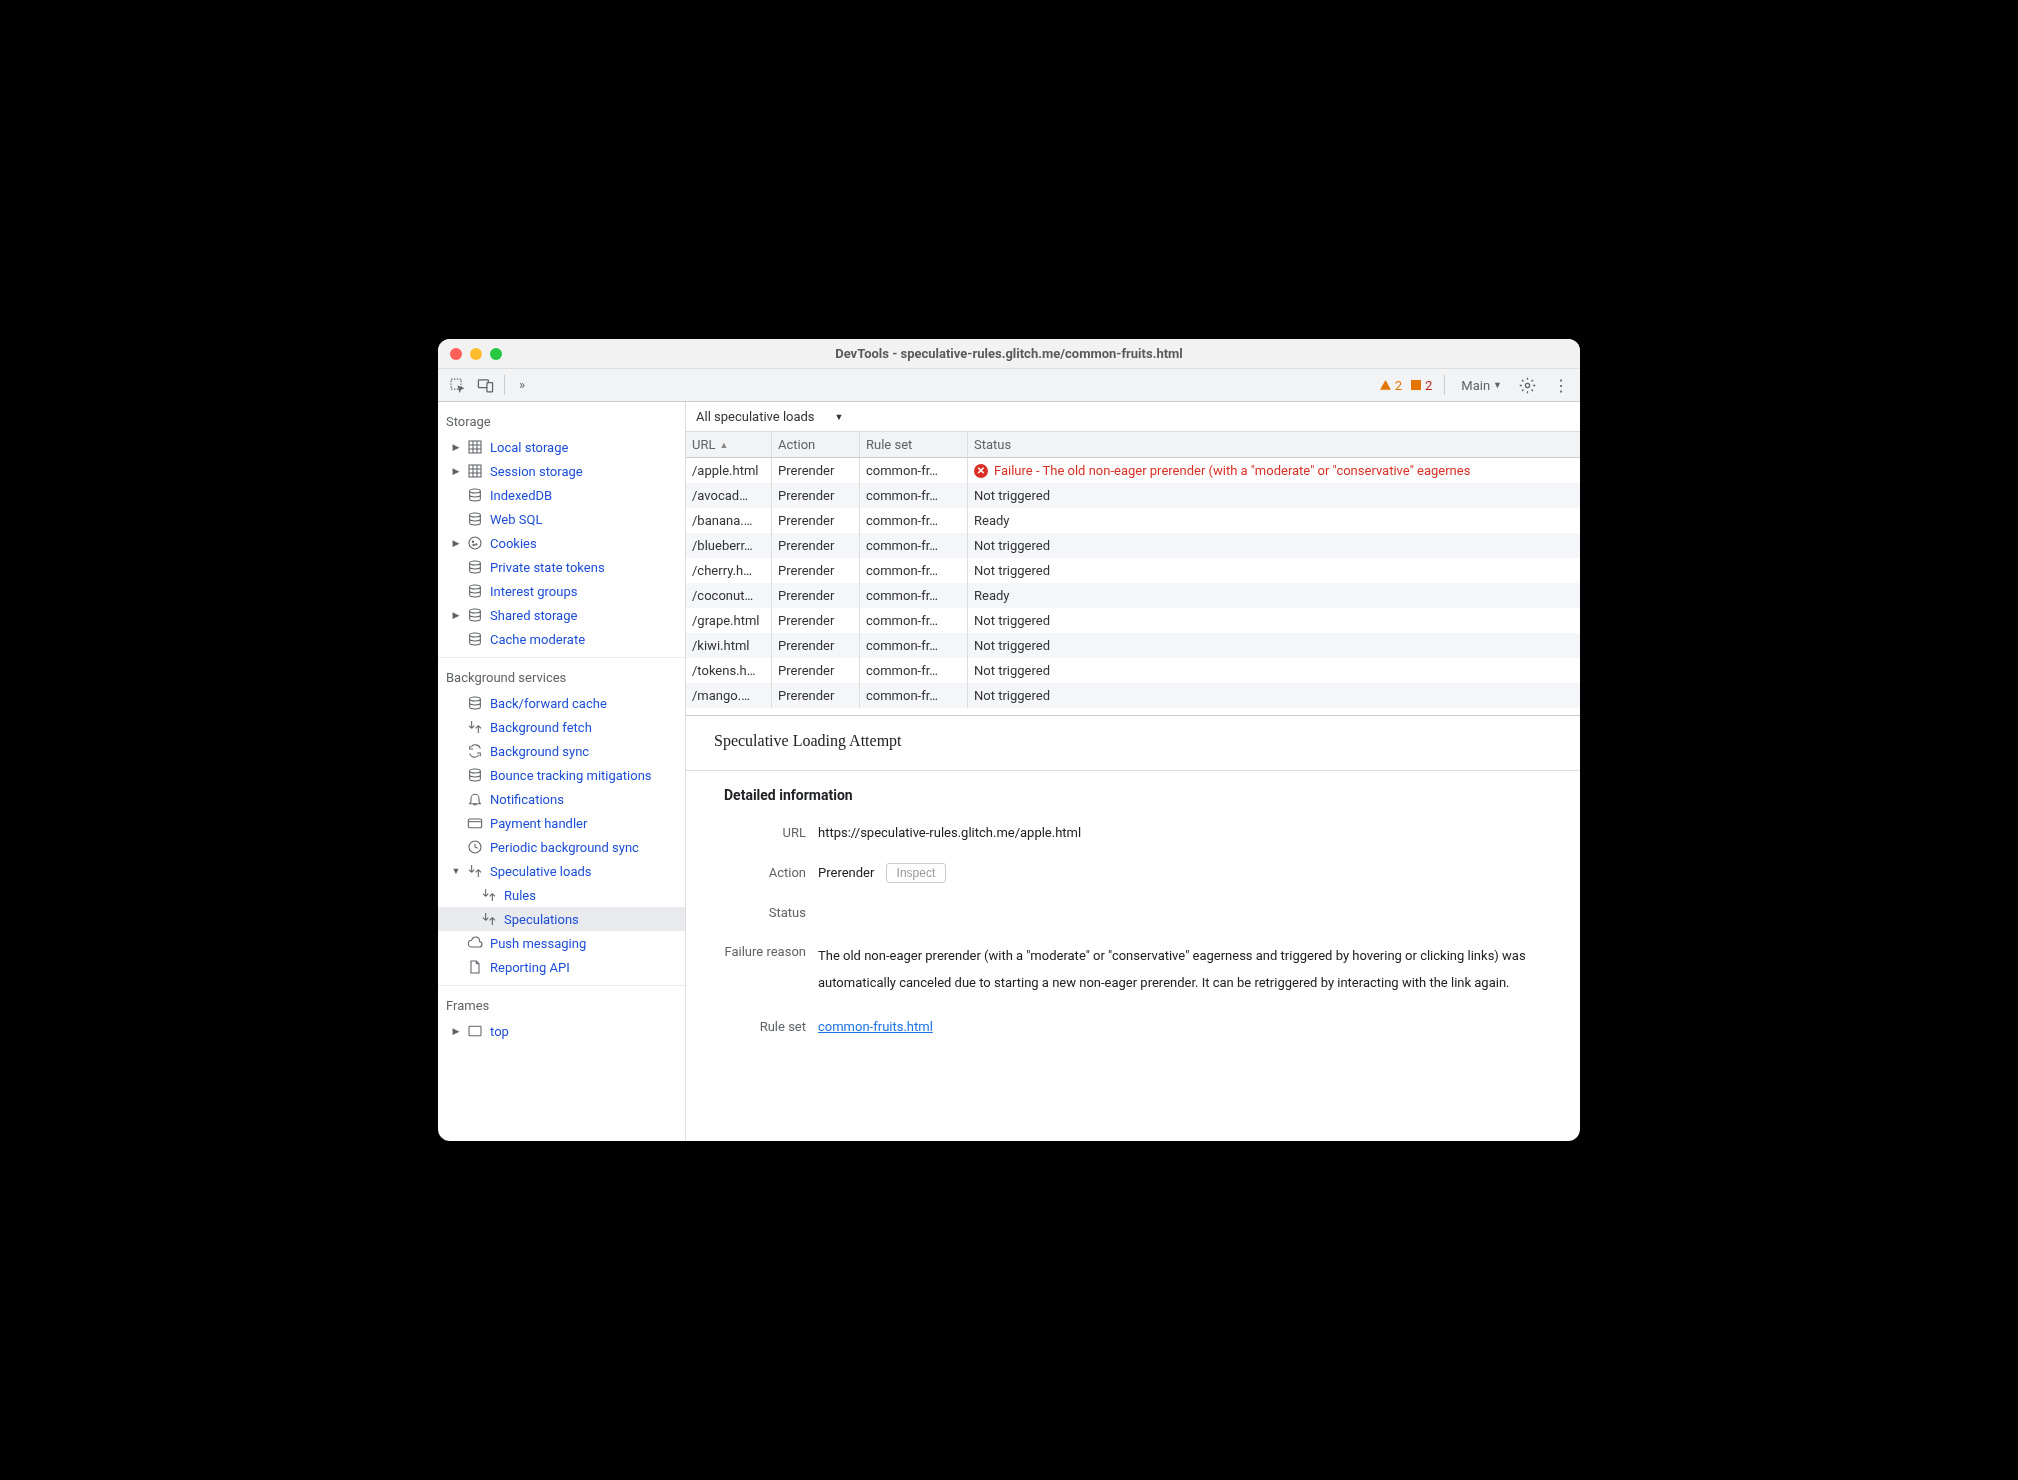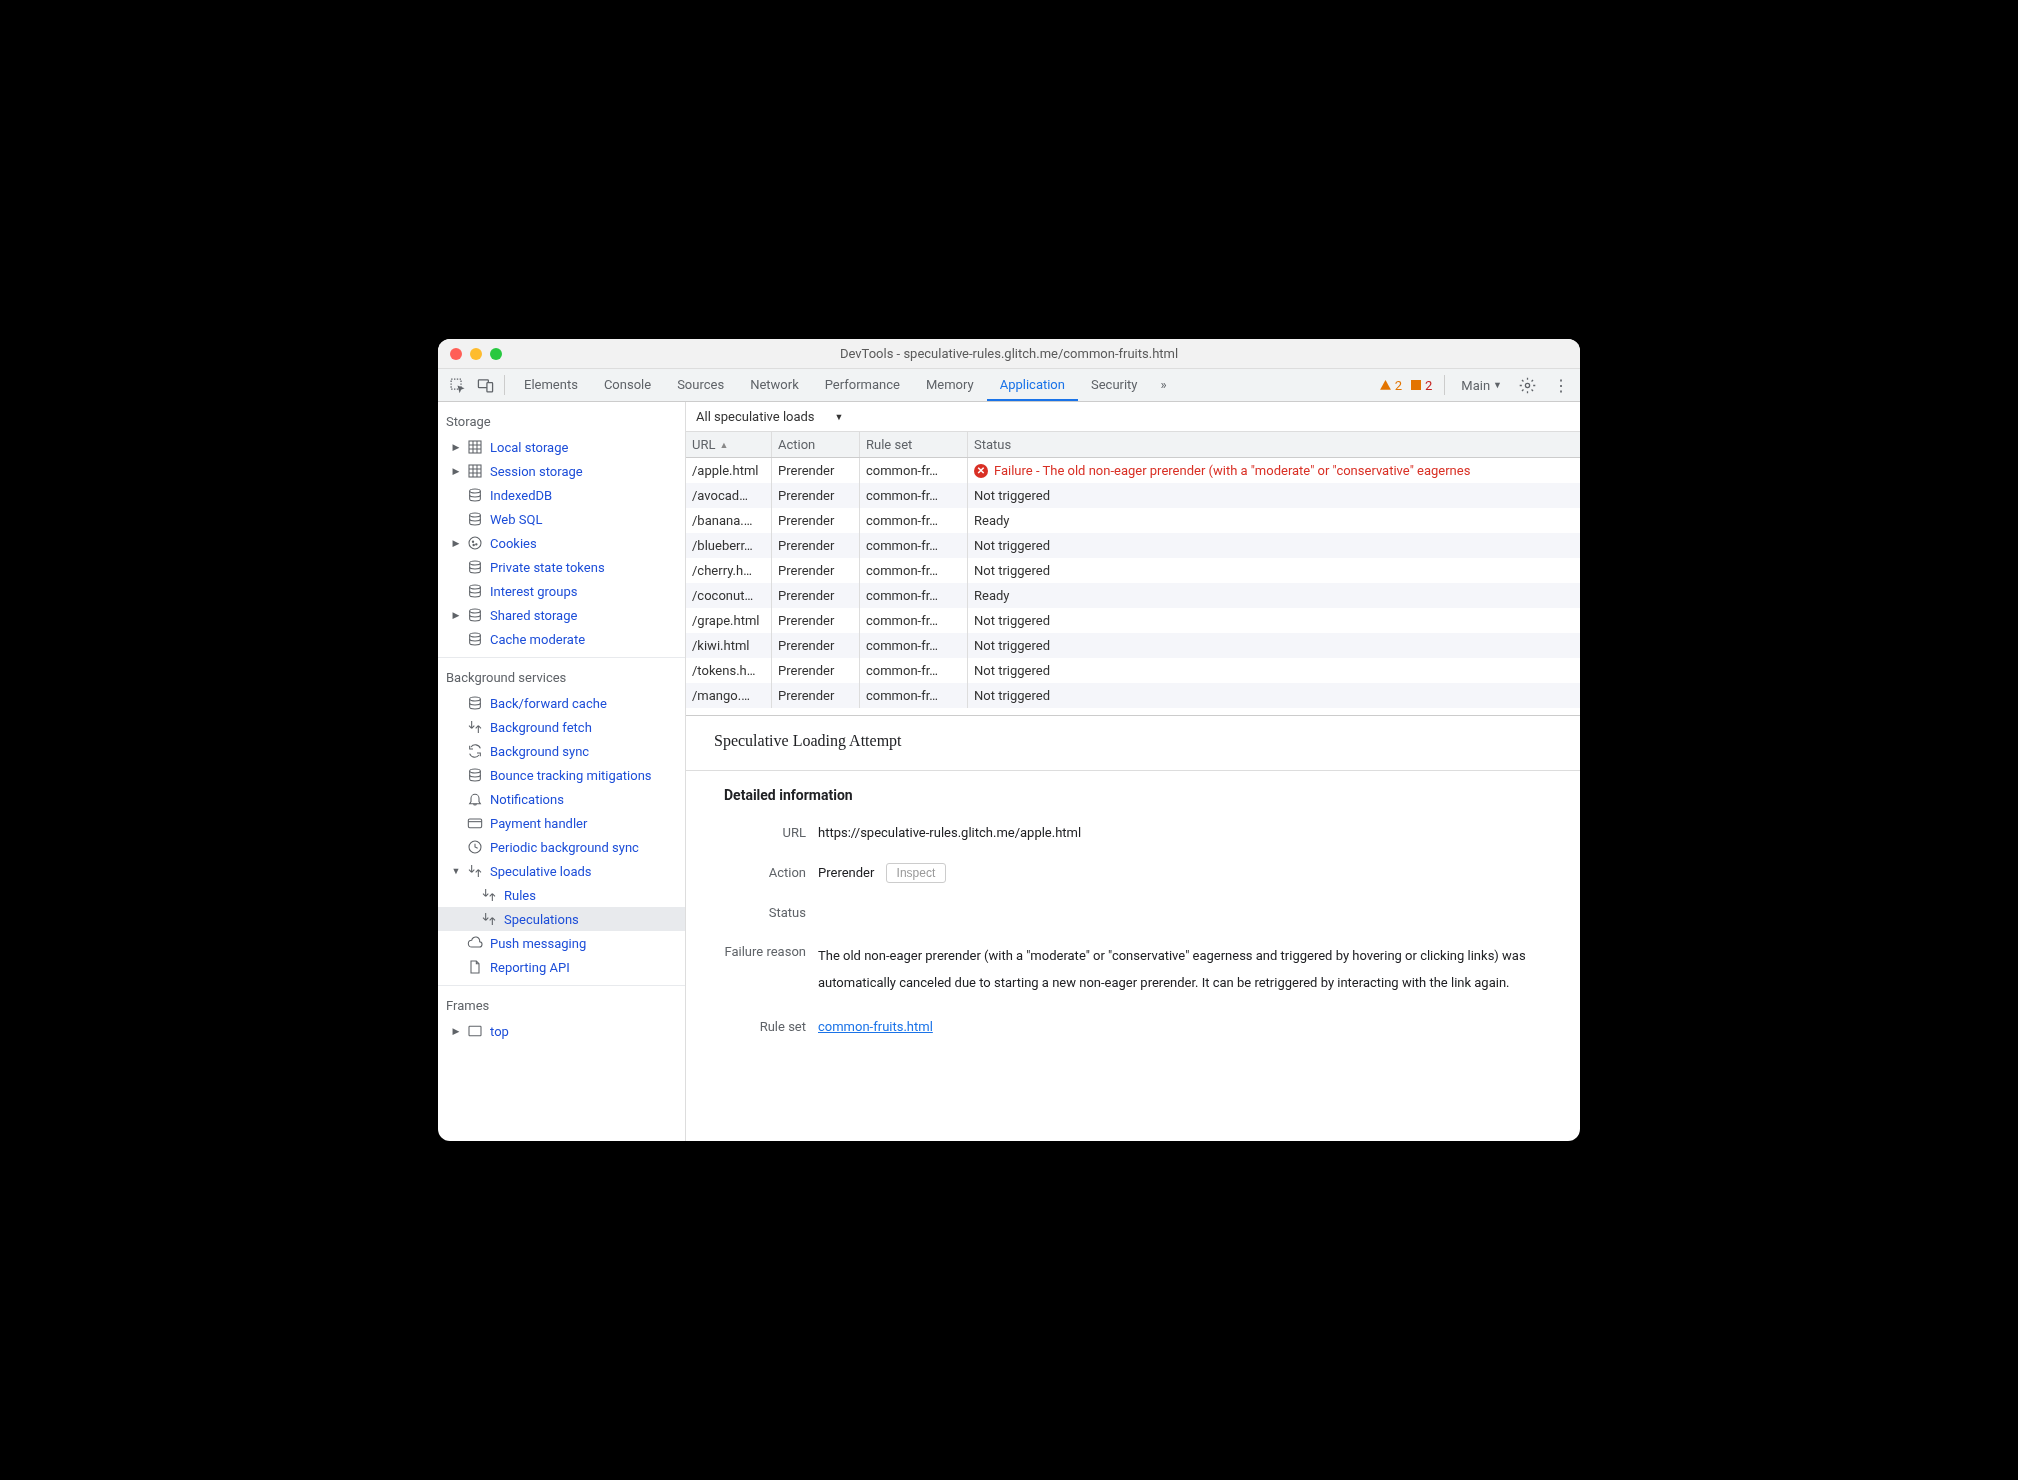--- a/index.html
+++ b/index.html
@@ -31,21 +31,21 @@
   padding: 0 12px;
   border-bottom: 1px solid #ddd;
   flex-shrink: 0;
   position: relative;
 }
 .traffic-lights { display: flex; gap: 8px; position: absolute; left: 12px; }
 .dot { width: 12px; height: 12px; border-radius: 50%; }
 .dot.red { background: #ff5f57; }
 .dot.yellow { background: #febc2e; }
 .dot.green { background: #28c840; }
-.title { flex: 1; text-align: center; font-size: 13px; font-weight: 400; color: #5a5a5a; }
+.title { flex: 1; text-align: center; font-size: 13px; font-weight: 700; color: #5a5a5a; }
 
 .toolbar {
   height: 33px;
   background: #f1f3f4;
   display: flex;
   align-items: center;
   border-bottom: 1px solid #ccc;
   flex-shrink: 0;
   padding: 0 6px;
   gap: 2px;
@@ -196,30 +196,20 @@
           <path d="M12 12 L22 16 L17 18 L15 23 Z" fill="currentColor" stroke="none"></path>
         </svg>
     </div>
     <div class="toolbar-icon">
       <svg width="17" height="17" viewBox="0 0 24 24" fill="none" stroke="currentColor" stroke-width="1.8">
           <rect x="2" y="4" width="14" height="11" rx="1"></rect>
           <rect x="14" y="8" width="8" height="13" rx="1" fill="#f1f3f4"></rect>
         </svg>
     </div>
     <div class="toolbar-sep"></div>
-    <div class="tab-strip" id="tabs">
-        <div class="tab">Elements</div>
-        <div class="tab">Console</div>
-        <div class="tab">Sources</div>
-        <div class="tab">Network</div>
-        <div class="tab">Performance</div>
-        <div class="tab">Memory</div>
-        <div class="tab active">Application</div>
-        <div class="tab">Security</div>
-      </div>
     <div class="tab" style="padding:0 8px">
       <span>»</span>
     </div>
     <div class="toolbar-right">
       <div class="warn">
         <svg width="13" height="13" viewBox="0 0 24 24">
             <path d="M12 2 L22 20 L2 20 Z" fill="#e37400"></path>
           </svg>
         <span>2</span>
       </div>

